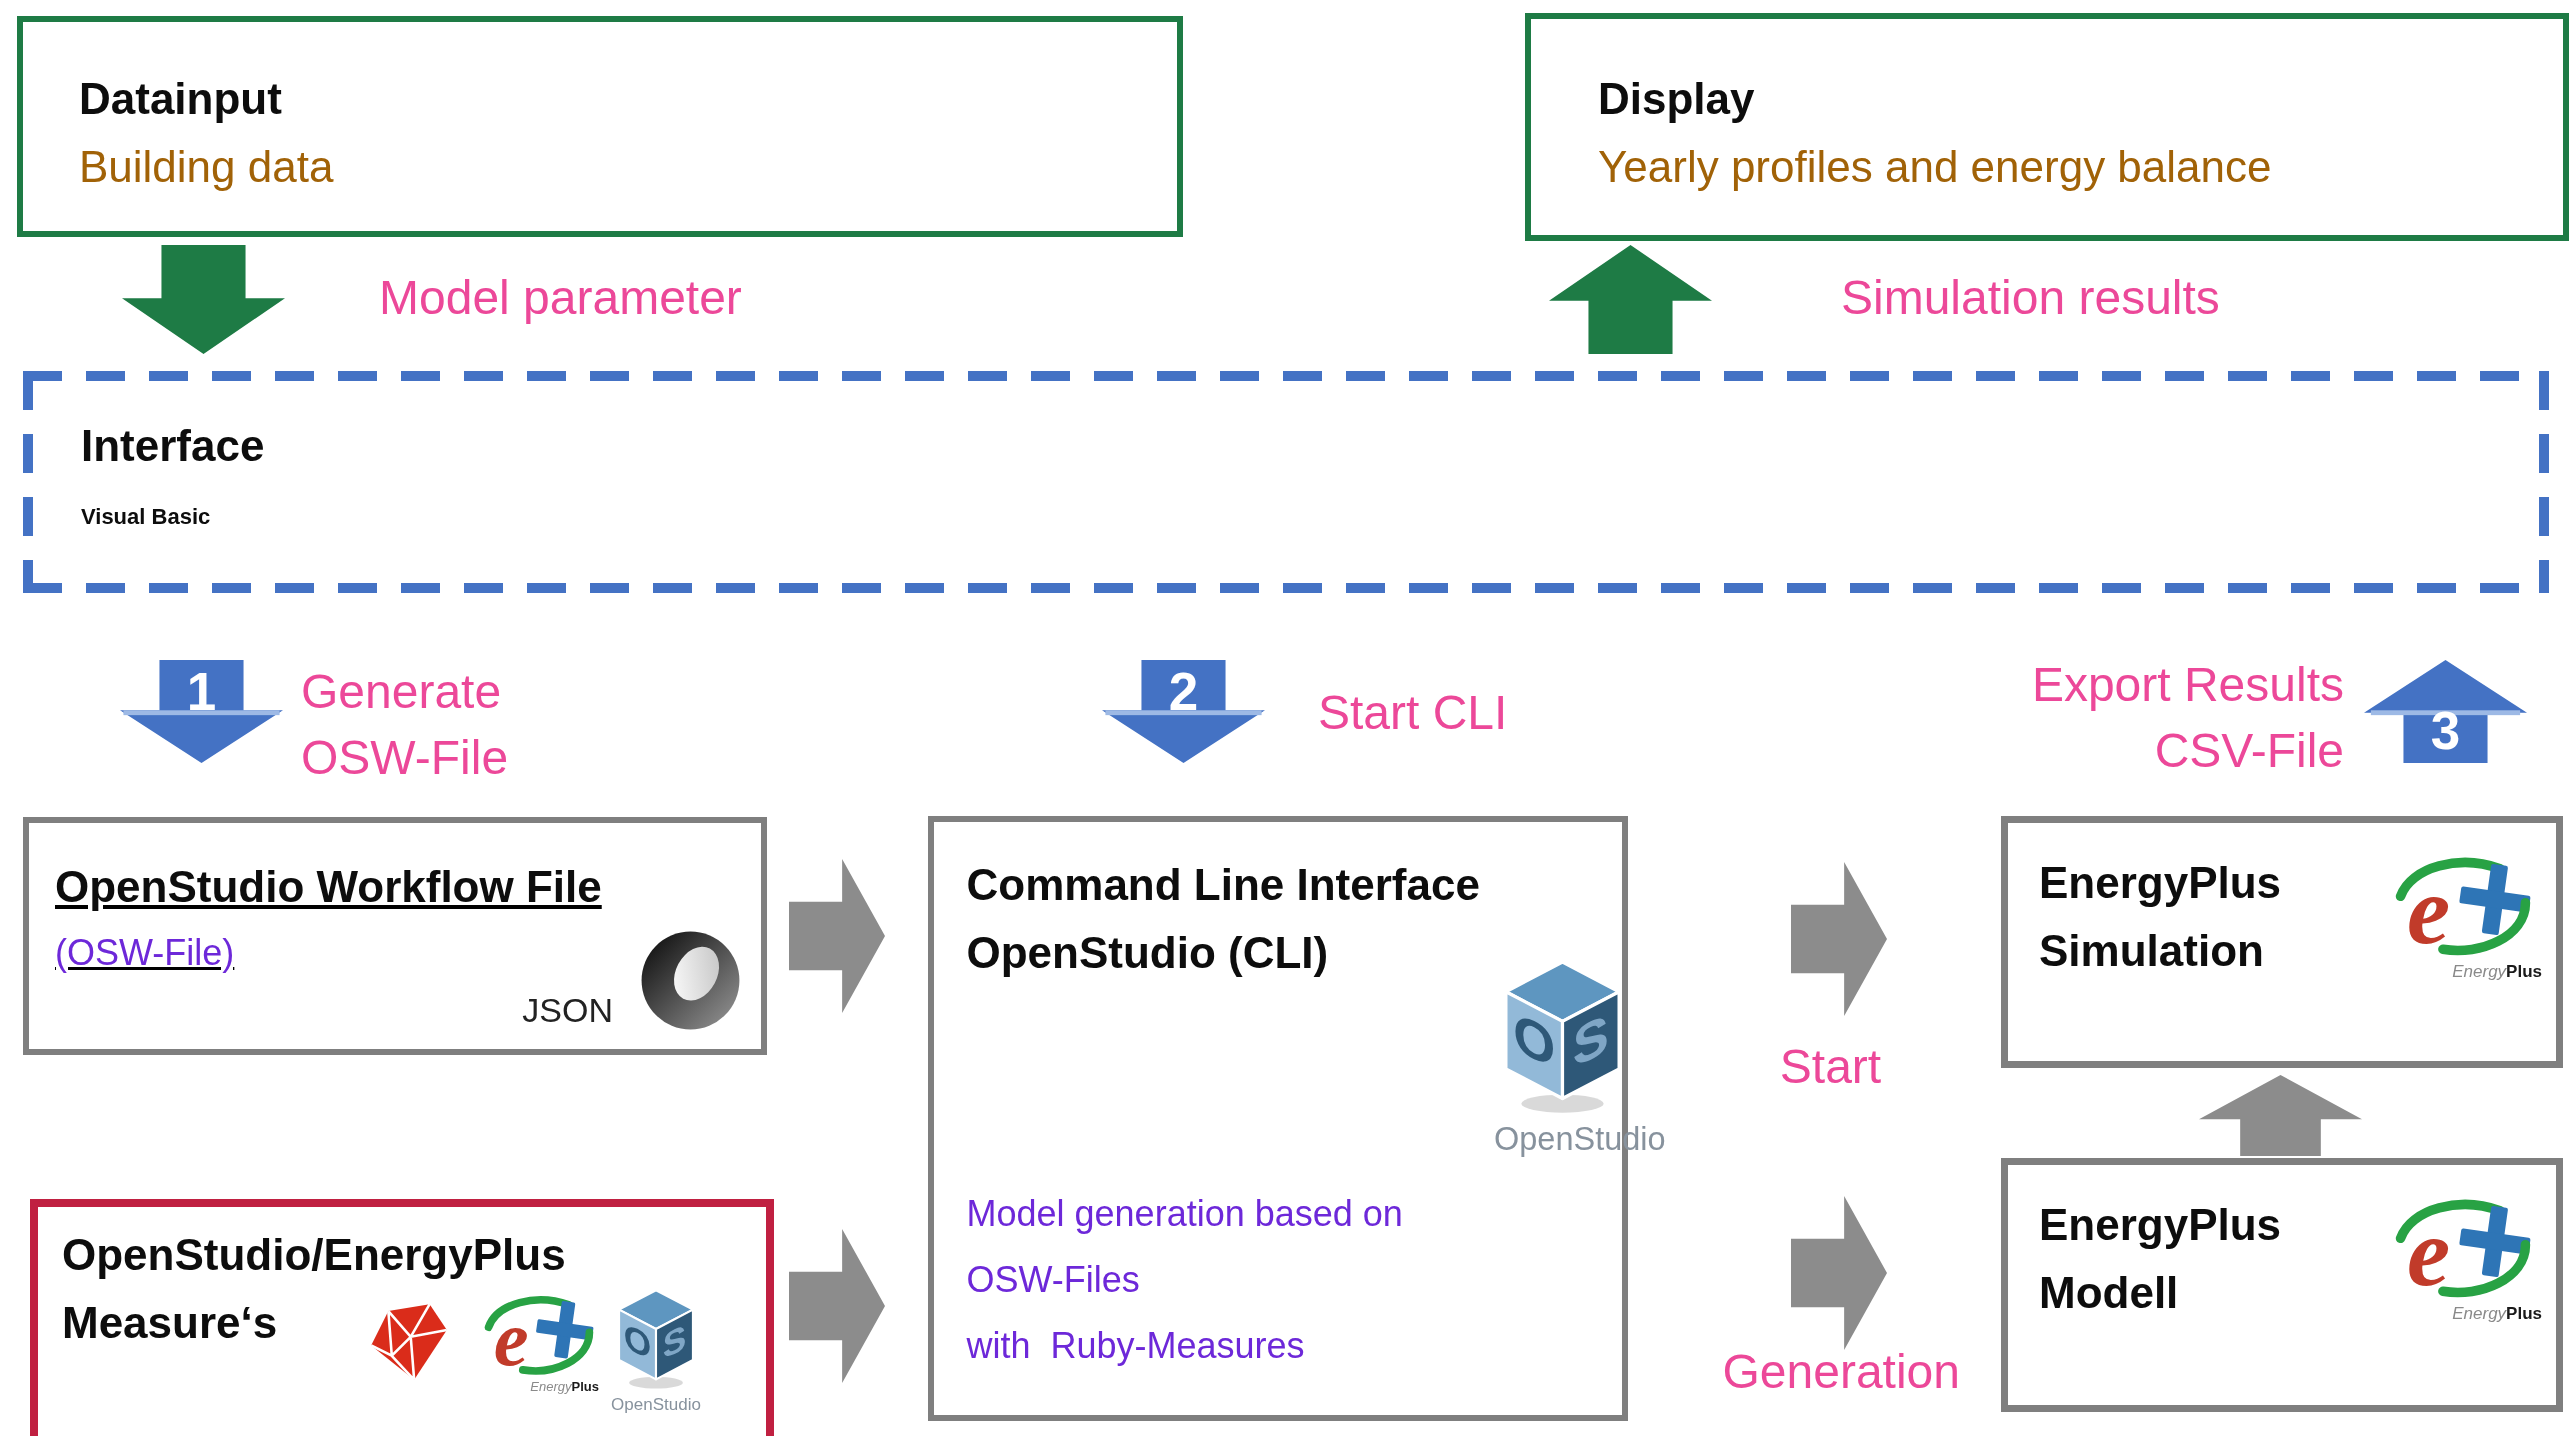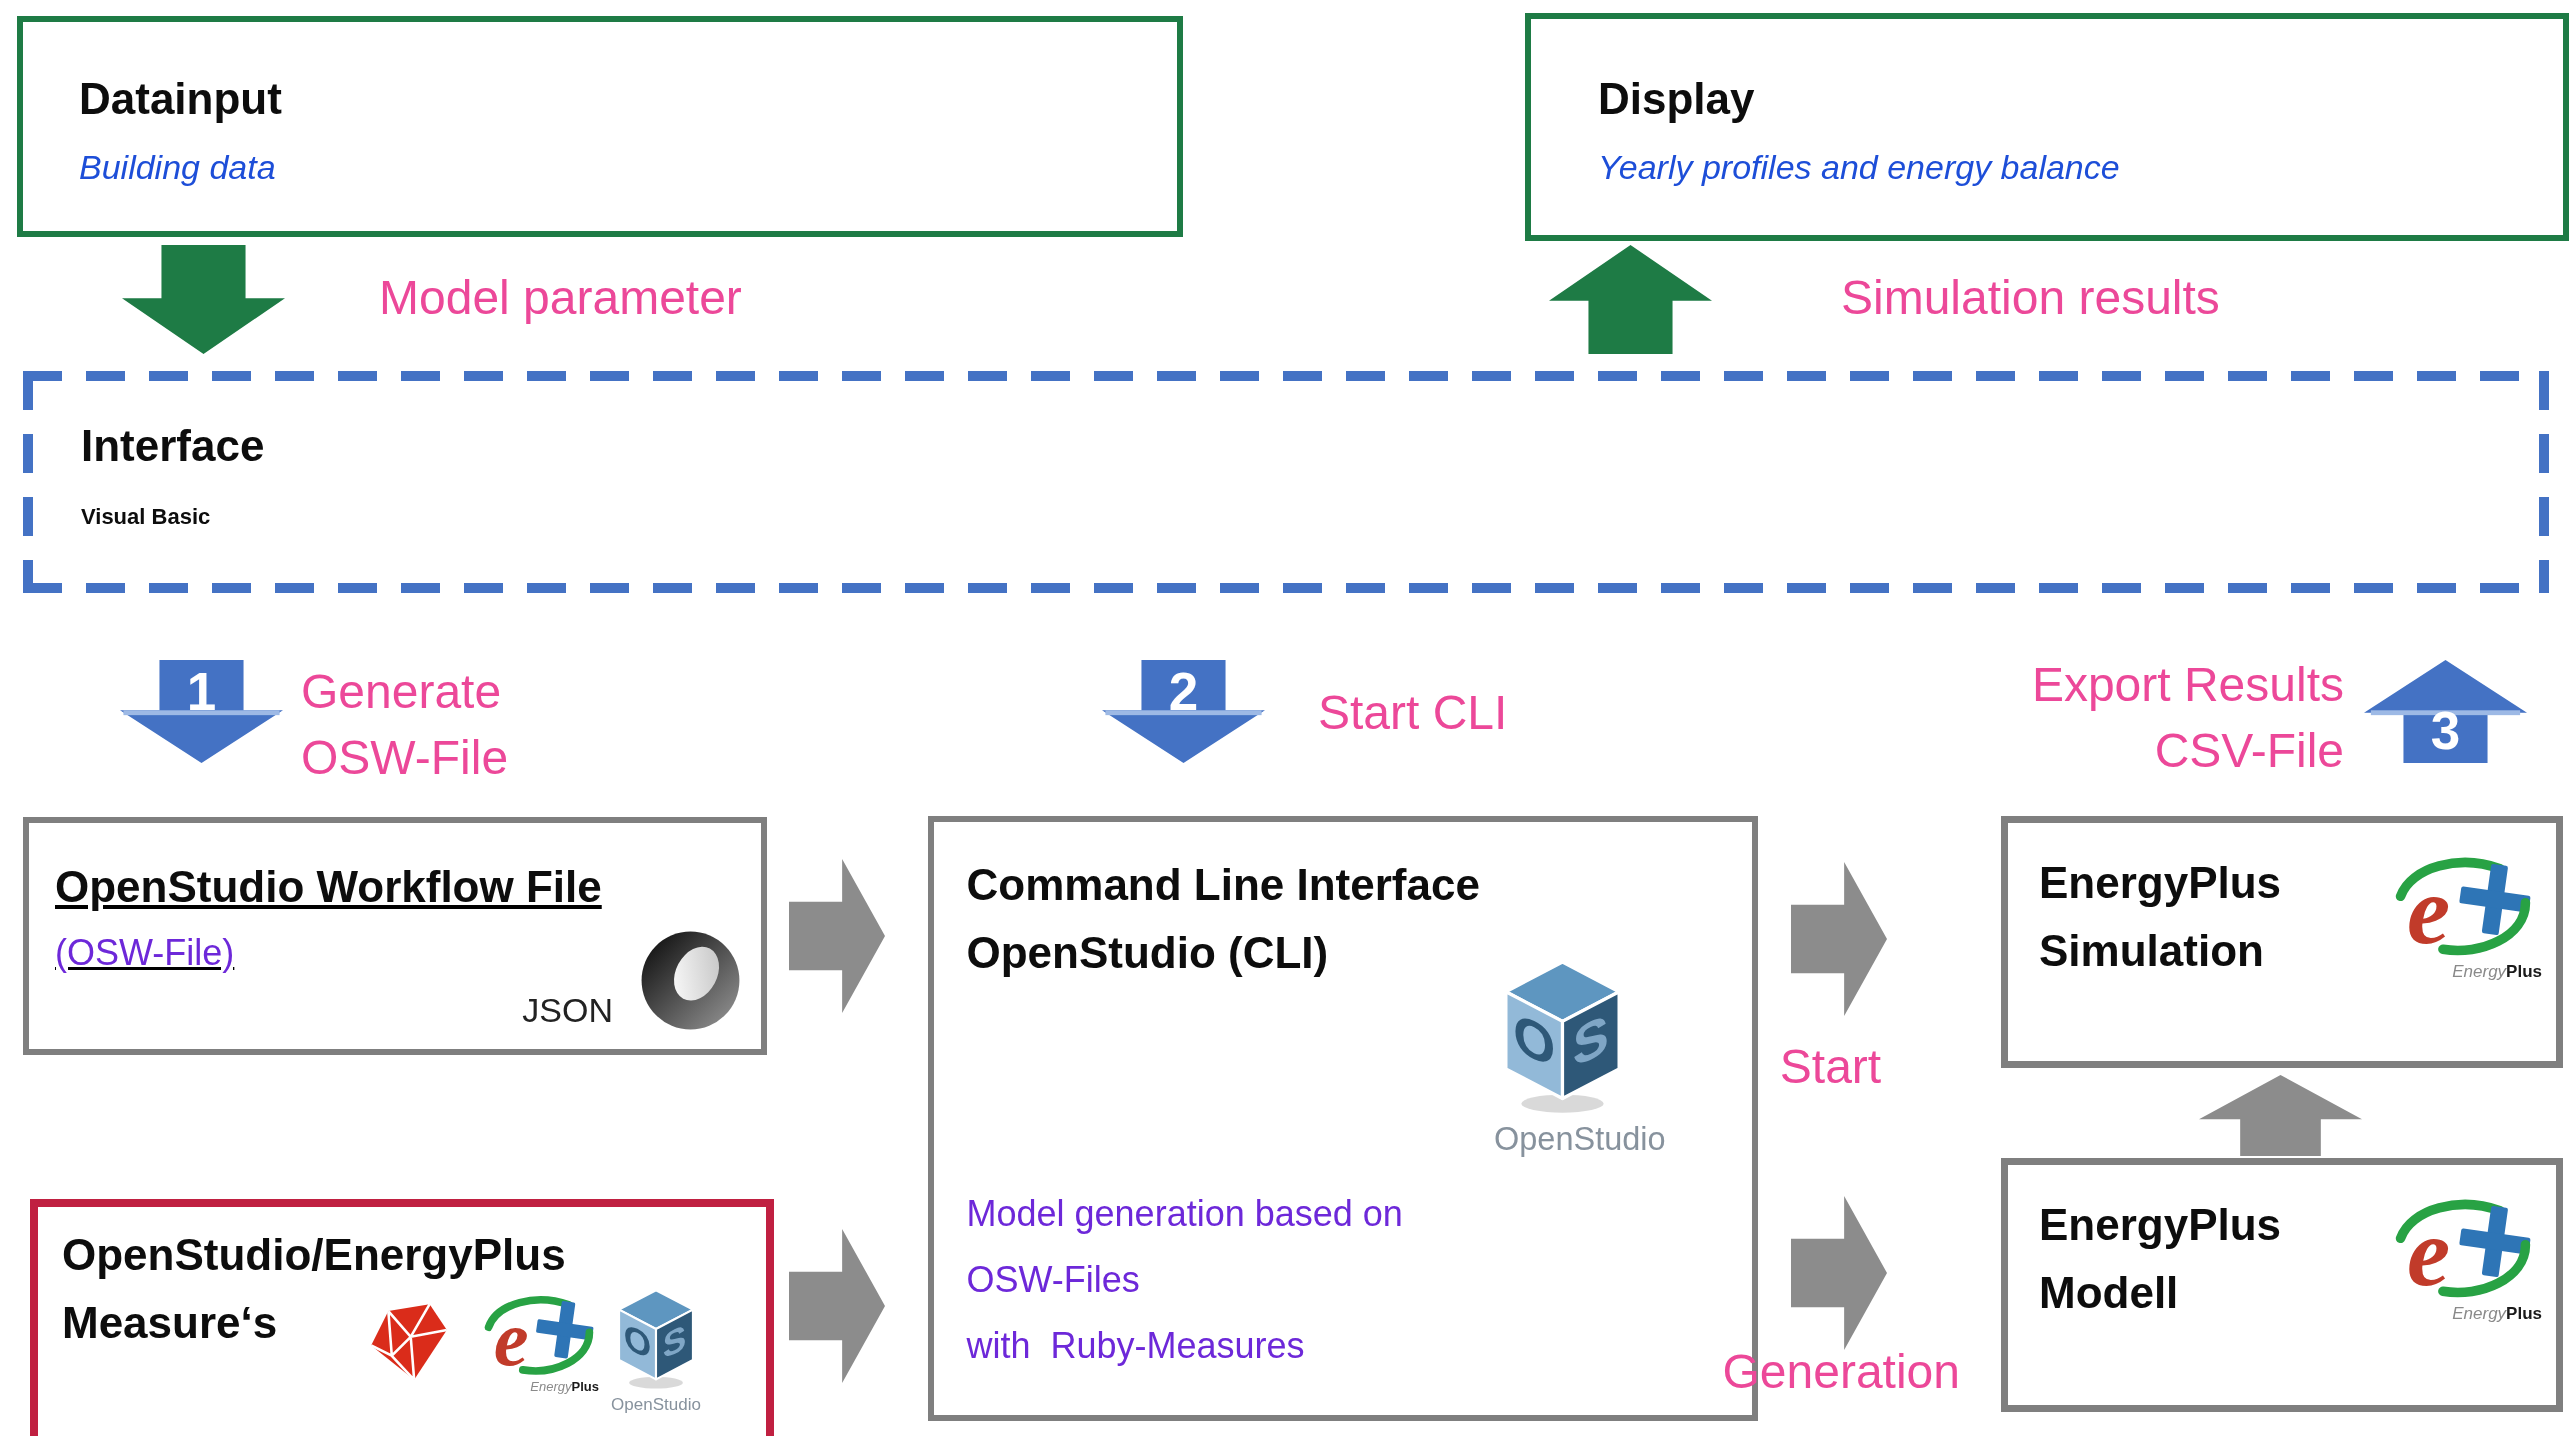--- a/index.html
+++ b/index.html
@@ -4,21 +4,21 @@
 <style>
   html,body{margin:0;padding:0;background:#ffffff;}
   #canvas{position:relative;width:2576px;height:1436px;background:#ffffff;
           font-family:"Liberation Sans",sans-serif;overflow:hidden;}
   .abs{position:absolute;}
   .box{position:absolute;box-sizing:border-box;background:#ffffff;}
   .green-border{border:6px solid #1E7B45;}
   .gray-border{border:6.8px solid #7F7F7F;}
   .red-border{border:8.6px solid #C02041;}
   .t-title{font-size:44px;line-height:68px;font-weight:700;color:#0d0d0d;}
-  .t-body{font-size:34px;line-height:68px;font-weight:400;color:#1d4ed8;font-style:italic;}
+  .t-body{font-size:44px;line-height:68px;font-weight:400;color:#a16207;}
   .t-body77{font-size:36px;line-height:66px;font-weight:400;color:#6d28d9;white-space:pre;}
   .gray-label{position:absolute;color:#ec4899;font-size:48px;line-height:66px;}
   .step-num{position:absolute;left:0;width:100%;text-align:center;
             font-size:53px;line-height:50px;font-weight:700;color:#ffffff;}
   .arrow-svg{position:absolute;left:0;top:0;width:100%;height:100%;}
   
   .dash-top,.dash-bottom{position:absolute;left:0;right:0;height:10.3px;
       background:repeating-linear-gradient(90deg,#4472C4 0 39px,transparent 39px 63px);}
   .dash-top{top:0;}.dash-bottom{bottom:0;}
   .dash-left,.dash-right{position:absolute;top:0;bottom:0;width:10.3px;
@@ -168,21 +168,21 @@
     <svg class="arrow-svg" viewBox="0 0 112 180" preserveAspectRatio="none">
       <polygon points="0,50 62,50 62,0 112,90 62,180 62,130 0,130" fill="#8C8C8C"></polygon>
     </svg>
   </div>
   <div class="abs" style="left:789px;top:1229px;width:96px;height:154px;">
     <svg class="arrow-svg" viewBox="0 0 112 180" preserveAspectRatio="none">
       <polygon points="0,50 62,50 62,0 112,90 62,180 62,130 0,130" fill="#8C8C8C"></polygon>
     </svg>
   </div>
 
-  <div class="box gray-border" style="left:928px;top:816px;width:830px;height:605px;padding:29px 0 0 32.5px;">
+  <div class="box gray-border" style="left:928px;top:816px;width:700px;height:605px;padding:29px 0 0 32.5px;">
     <div class="t-title">Command Line Interface</div>
     <div class="t-title">OpenStudio (CLI)</div>
 
     <div class="icon-wrap" style="left:560px;top:135px;width:137px;height:201px;">
       <svg viewBox="0 0 100 125" style="position:absolute;left:0;top:0;width:100%;height:80%;">
         <ellipse cx="50" cy="114" rx="32" ry="7" fill="rgba(0,0,0,0.15)"></ellipse>
         <polygon points="50,4 94,27 50,50 6,27" fill="#5E96C0" stroke="#ffffff" stroke-width="2.5" stroke-linejoin="round"></polygon>
         <polygon points="6,27 50,50 50,110 6,87" fill="#92B9D8" stroke="#ffffff" stroke-width="2.5" stroke-linejoin="round"></polygon>
         <polygon points="50,50 94,27 94,87 50,110" fill="#2E5878" stroke="#ffffff" stroke-width="2.5" stroke-linejoin="round"></polygon>
         <text x="28" y="66" transform="skewY(25)" text-anchor="middle" font-size="42" font-weight="bold" font-family="Liberation Sans, sans-serif" fill="#2E5878">O</text>

